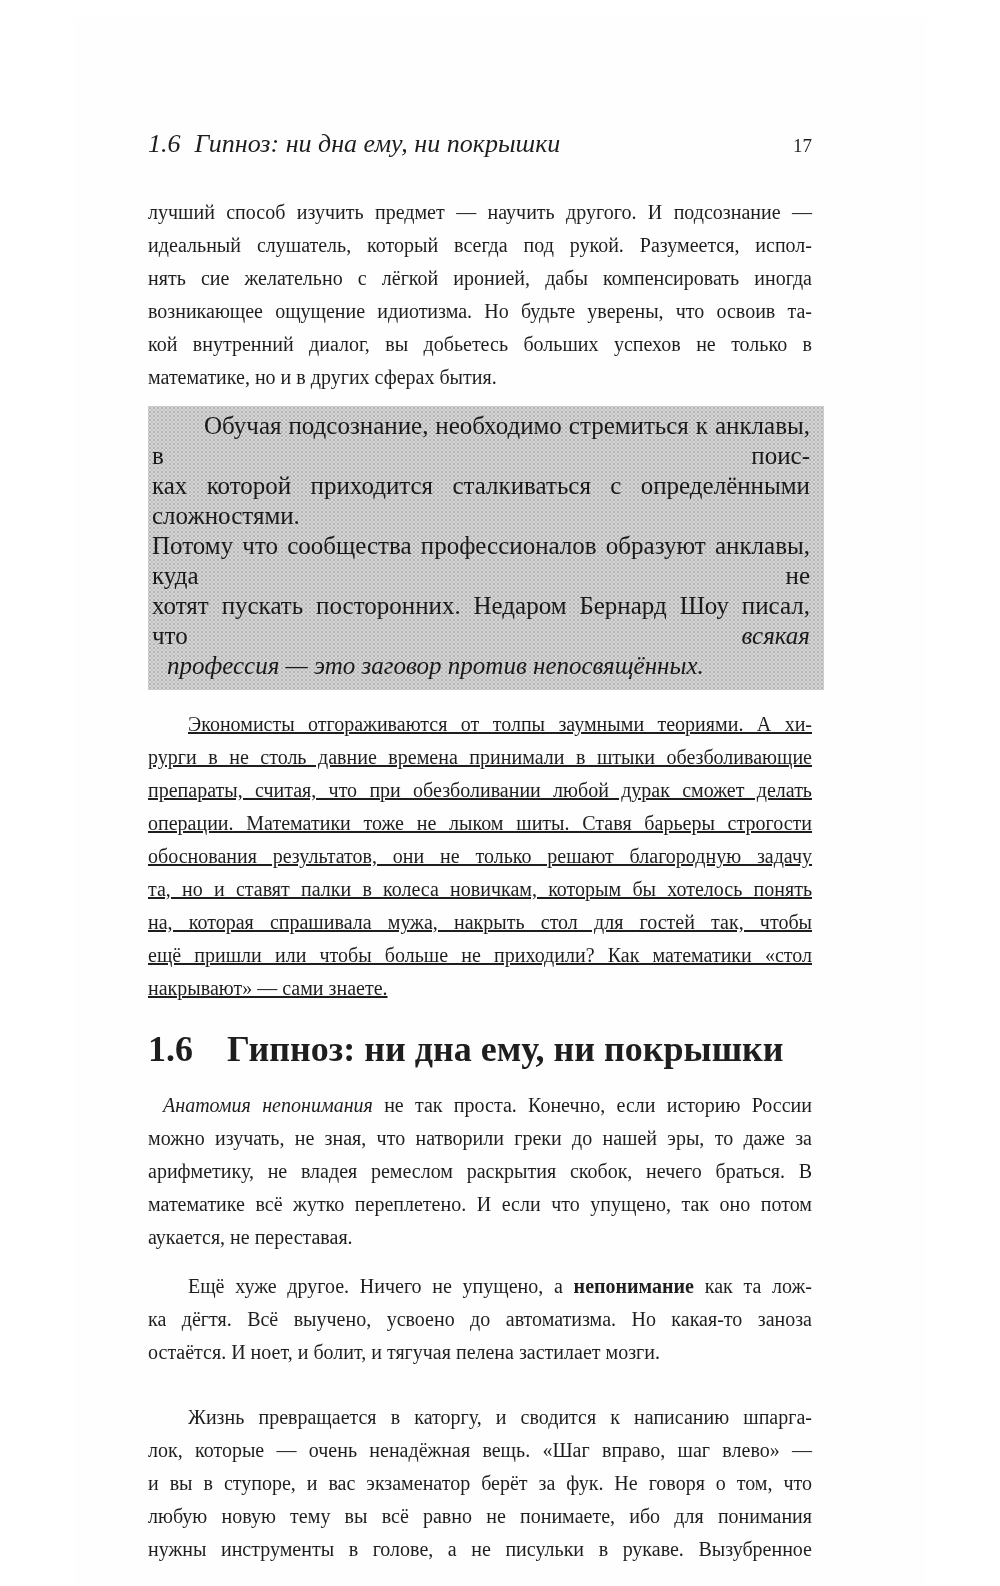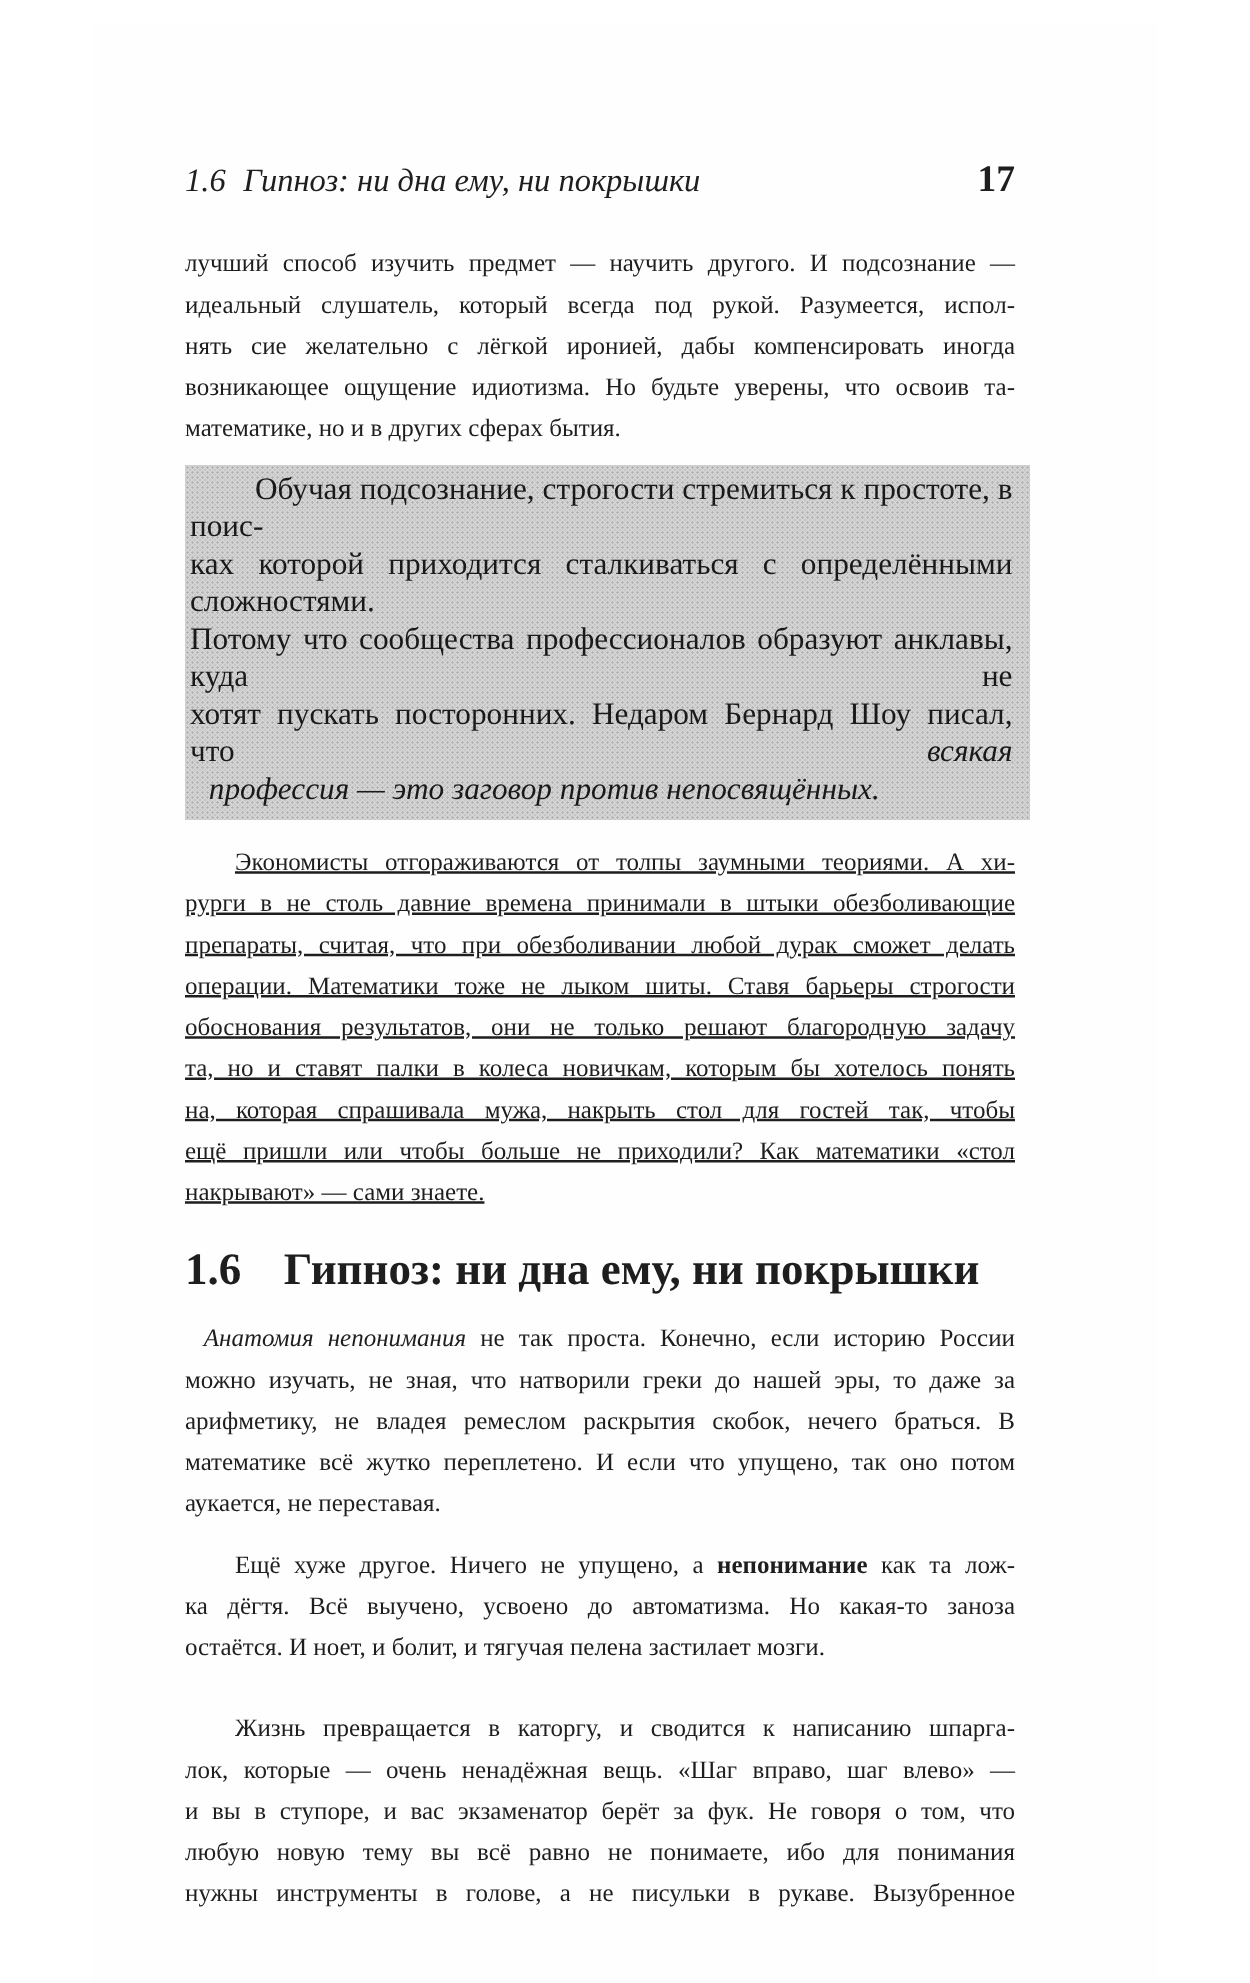--- a/index.html
+++ b/index.html
@@ -19,21 +19,21 @@
   
   .running-header {
     display: flex;
     justify-content: space-between;
     align-items: baseline;
     font-size: 26px;
     line-height: 28px;
   }
   .rh-left { font-style: italic; }
   .rh-left .rh-num { margin-right: 14px; font-style: italic; }
-  .rh-page { font-style: normal; font-size: 30px; font-weight: bold; }
+  .rh-page { font-style: normal; font-size: 19px; }
 
   
   .para { margin: 0; }
   .line {
     font-size: 20px;
     line-height: 33px;
     text-align: justify;
     text-align-last: justify;
     white-space: normal;
   }
@@ -88,25 +88,26 @@
   <div class="running-header">
     <span class="rh-left"><span class="rh-num">1.6</span><span>Гипноз: ни дна ему, ни покрышки</span></span>
     <span class="rh-page">17</span>
   </div>
 
   <div class="para p-intro">
     <div class="line">лучший способ изучить предмет — научить другого. И подсознание —</div>
     <div class="line">идеальный слушатель, который всегда под рукой. Разумеется, испол-</div>
     <div class="line">нять сие желательно с лёгкой иронией, дабы компенсировать иногда</div>
     <div class="line">возникающее ощущение идиотизма. Но будьте уверены, что освоив та-</div>
+    <div class="line">кой внутренний диалог, вы добьетесь больших успехов не только в</div>
     <div class="line last">математике, но и в других сферах бытия.</div>
   </div>
 
   <div class="highlight-box">
-    <div class="line indent">Обучая подсознание, строгости стремиться к простоте, в поис-</div>
+    <div class="line indent">Обучая подсознание, необходимо стремиться к анклавы, в поис-</div>
     <div class="line">ках которой приходится сталкиваться с определёнными сложностями.</div>
     <div class="line">Потому что сообщества профессионалов образуют анклавы, куда не</div>
     <div class="line"><span>хотят пускать посторонних. Недаром Бернард Шоу писал, что </span><span class="it">всякая</span></div>
     <div class="line last it">профессия — это заговор против непосвящённых.</div>
   </div>
 
   <div class="para p-econ">
     <div class="line indent">Экономисты отгораживаются от толпы заумными теориями. А хи-</div>
     <div class="line">рурги в не столь давние времена принимали в штыки обезболивающие</div>
     <div class="line">препараты, считая, что при обезболивании любой дурак сможет делать</div>

